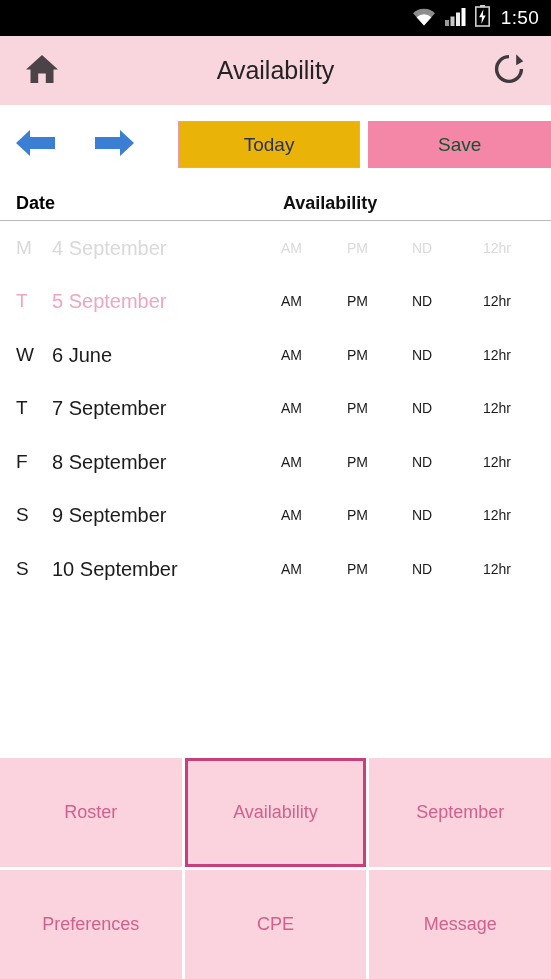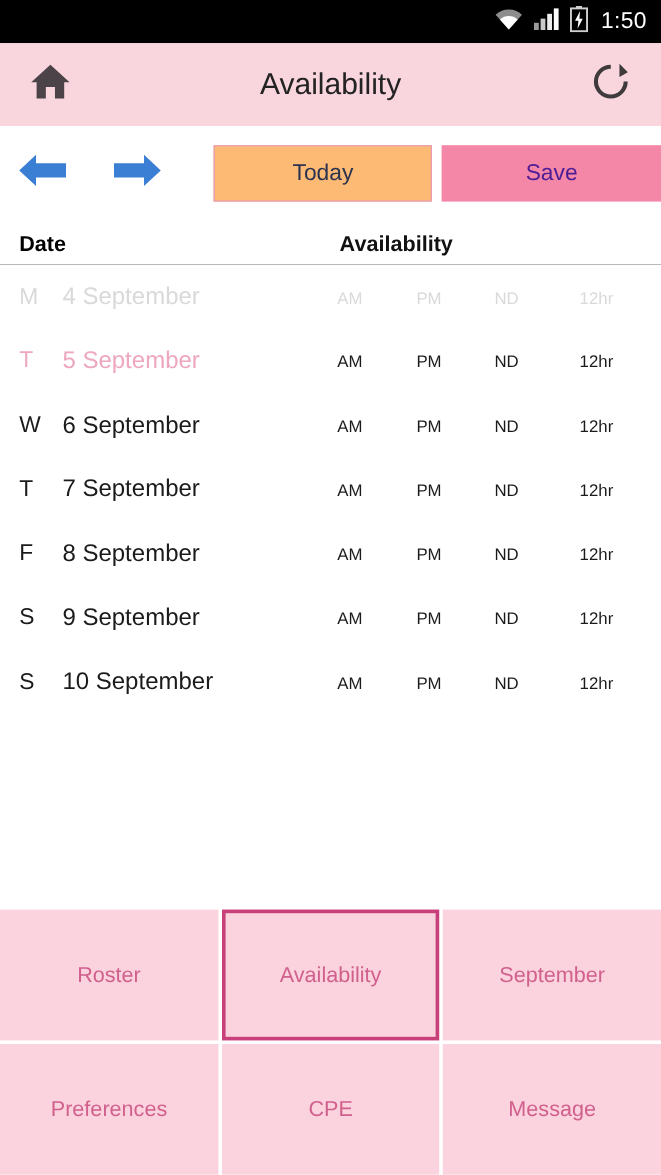--- a/index.html
+++ b/index.html
@@ -86,37 +86,37 @@
     align-items: center;
     justify-content: center;
     cursor: pointer;
   }
   .arrow-prev { margin-left: 10px; }
   .arrow-next { margin-left: 26px; }
   .btn-today {
     width: 183px;
     height: 47px;
     margin-left: 38px;
-    background: #fdba74;
+    background: #eab308;
     border: 1px solid #e79bb5;
     color: #2c3350;
     font-size: 19px;
     display: flex;
     align-items: center;
     justify-content: center;
     box-sizing: border-box;
     cursor: pointer;
   }
   .btn-save {
     width: 183px;
     height: 47px;
     margin-left: 8px;
     background: #f486a8;
     border: none;
-    color: #4c1d95;
+    color: #14532d;
     font-size: 19px;
     display: flex;
     align-items: center;
     justify-content: center;
     box-sizing: border-box;
     cursor: pointer;
   }
 
   
   .col-head {
@@ -310,21 +310,21 @@
     <span class="dow">T</span>
     <span class="date">5 September</span>
     <span class="slot am">AM</span>
     <span class="slot pm">PM</span>
     <span class="slot nd">ND</span>
     <span class="slot hr">12hr</span>
   </div>
 
   <div class="row state-normal">
     <span class="dow">W</span>
-    <span class="date">6 September</span>
+    <span class="date">6 June</span>
     <span class="slot am">AM</span>
     <span class="slot pm">PM</span>
     <span class="slot nd">ND</span>
     <span class="slot hr">12hr</span>
   </div>
 
   <div class="row state-normal">
     <span class="dow">T</span>
     <span class="date">7 September</span>
     <span class="slot am">AM</span>

